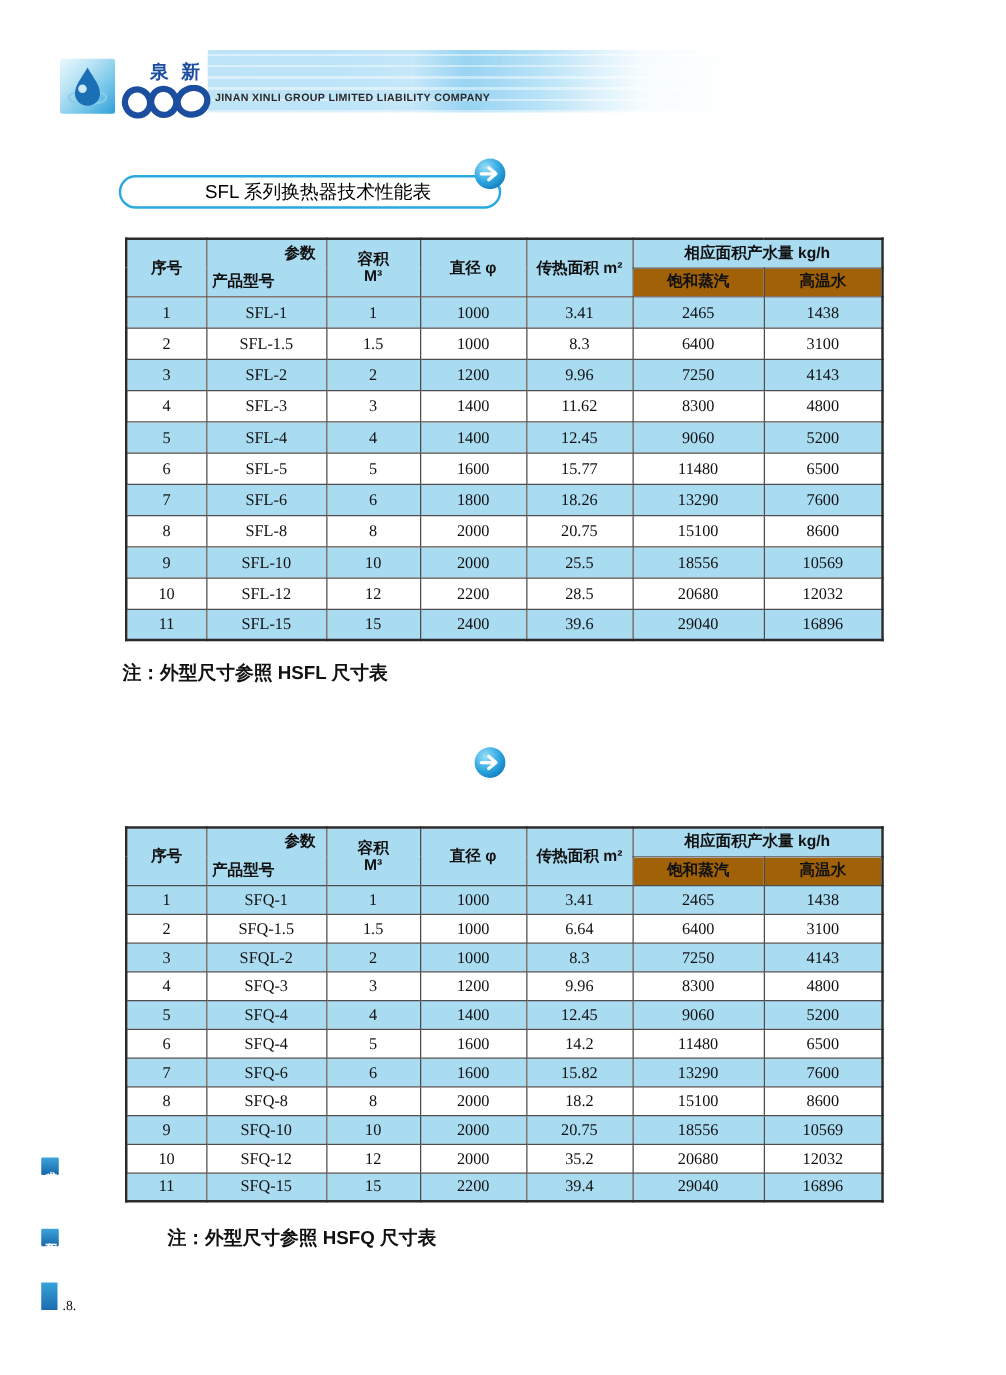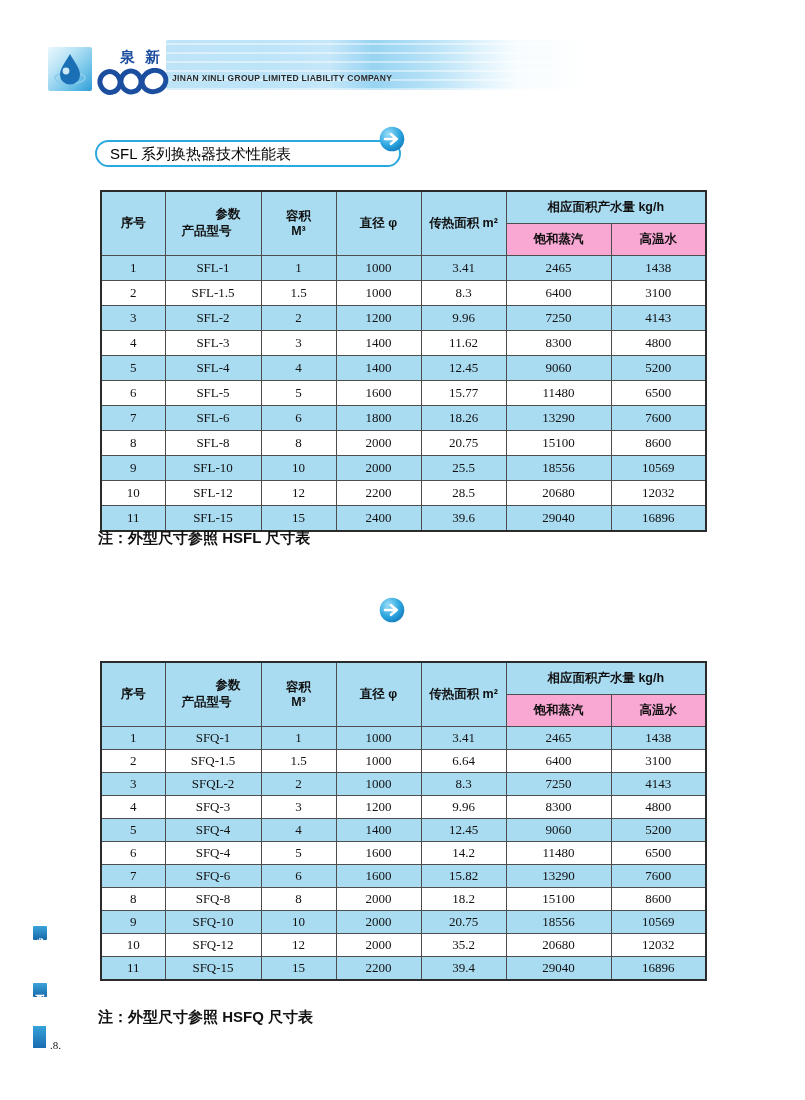--- a/index.html
+++ b/index.html
@@ -53,21 +53,21 @@
 
   
   .capsule {
     position: absolute; left: 95px; width: 306px; height: 27px;
     border: 2px solid #2aa9e0; border-radius: 14px;
     background: #ffffff;
     line-height: 23px;
     padding-left: 13px;
     font-size: 15px; color: #000000;
   }
-  .capsule.sec1 { top: 140px; }
+  .capsule.sec1 { top: 140px; text-align: center; }
   .capsule.sec2 { top: 611px; }
   .badge { position: absolute; width: 26px; height: 26px; }
   .badge.sec1 { left: 379px; top: 126px; }
   .badge.sec2 { left: 379px; top: 597px; }
 
   
   .spec-table {
     position: absolute; left: 100px;
     width: 605px;
     border-collapse: collapse; table-layout: fixed;
@@ -78,50 +78,50 @@
   .spec-table th, .spec-table td {
     border: 1px solid #4d4d4d;
     text-align: center; vertical-align: middle;
     overflow: hidden;
   }
   .spec-table th {
     background: #a9dbf1;
     font-size: 12.5px; font-weight: bold; color: #111;
     height: 23px;
   }
-  .spec-table th.sub-white { background: #f9a8d4; }
+  .spec-table th.sub-white { background: #a16207; }
   .spec-table tbody td {
     font-family: "Liberation Serif", serif;
     font-size: 13px; color: #111;
     background: #ffffff;
   }
   .spec-table.t1 tbody td { height: 25px; }
   .spec-table.t2 tbody td { height: 23px; }
   .spec-table tbody tr:nth-child(odd) td { background: #a9dbf1; }
 
   .diag {
     background-image:
       linear-gradient(to bottom right,
         transparent 0, transparent calc(50% - 0.8px),
         #4d4d4d calc(50% - 0.8px), #4d4d4d calc(50% + 0.8px),
         transparent calc(50% + 0.8px));
-    padding: 12px;
+    padding: 0;
   }
   .diag-wrap { display: flex; flex-direction: column; justify-content: space-between; height: 100%; }
   .diag-top { align-self: flex-end; padding: 2px 8px 0 0; }
   .diag-bottom { align-self: flex-start; padding: 0 0 3px 4px; }
   .two-line { line-height: 1.15; }
 
   .note {
     position: absolute; left: 98px;
     font-family: Liberation Sans, sans-serif;
     font-size: 15px; font-weight: 600; color: #111;
   }
   .note.n1 { top: 529px; }
-  .note.n2 { top: 1008px; }
+  .note.n2 { top: 981px; margin-left: 36px; }
 
   
   .slogan {
     position: absolute; left: 33px; width: 14px;
     writing-mode: vertical-rl; text-orientation: upright;
     background: linear-gradient(180deg, #3ba4d9 0%, #1767a8 100%);
     color: #ffffff; font-size: 9.5px; font-weight: bold;
     letter-spacing: 2px; padding: 3px 1px; text-align: center;
     border-radius: 1px;
   }

